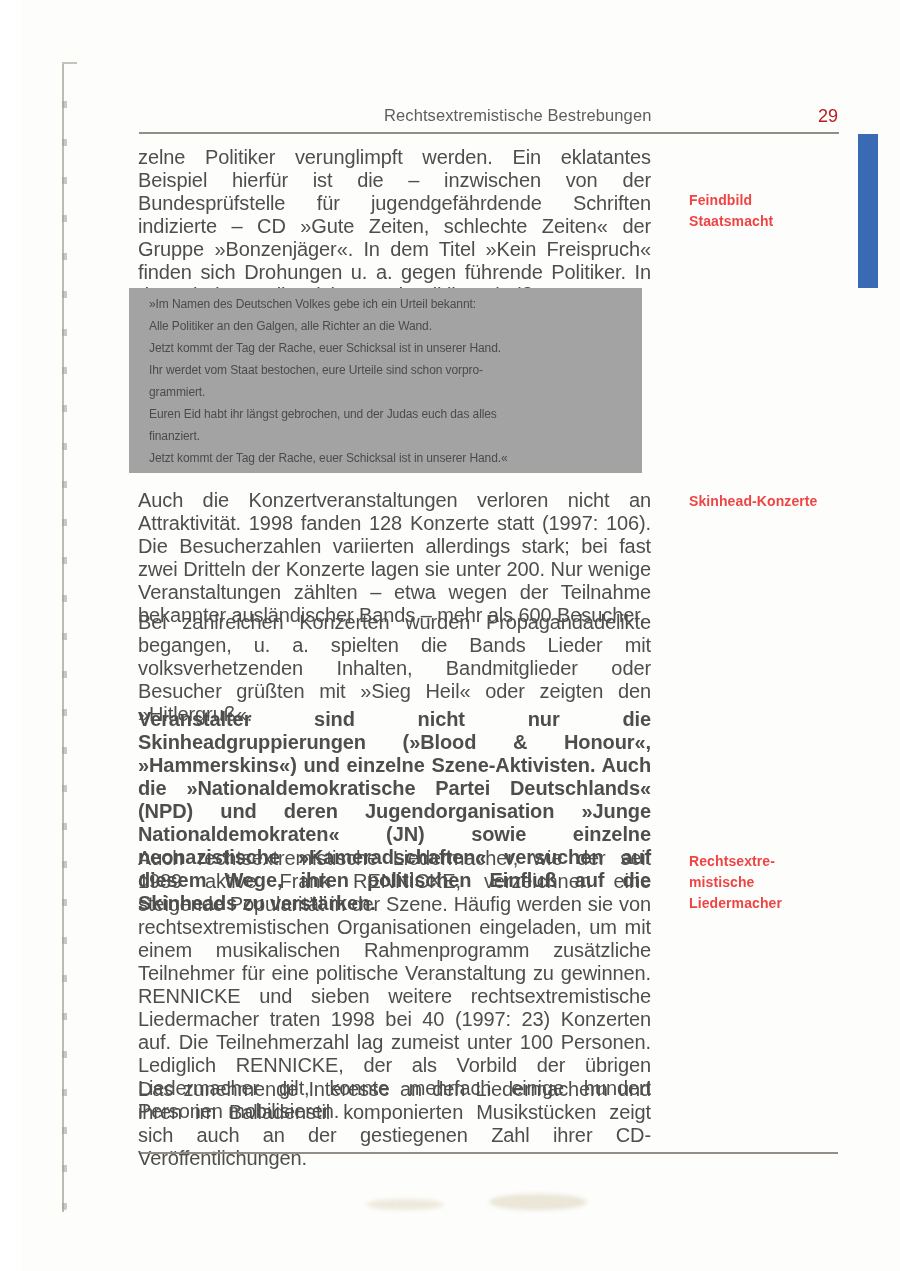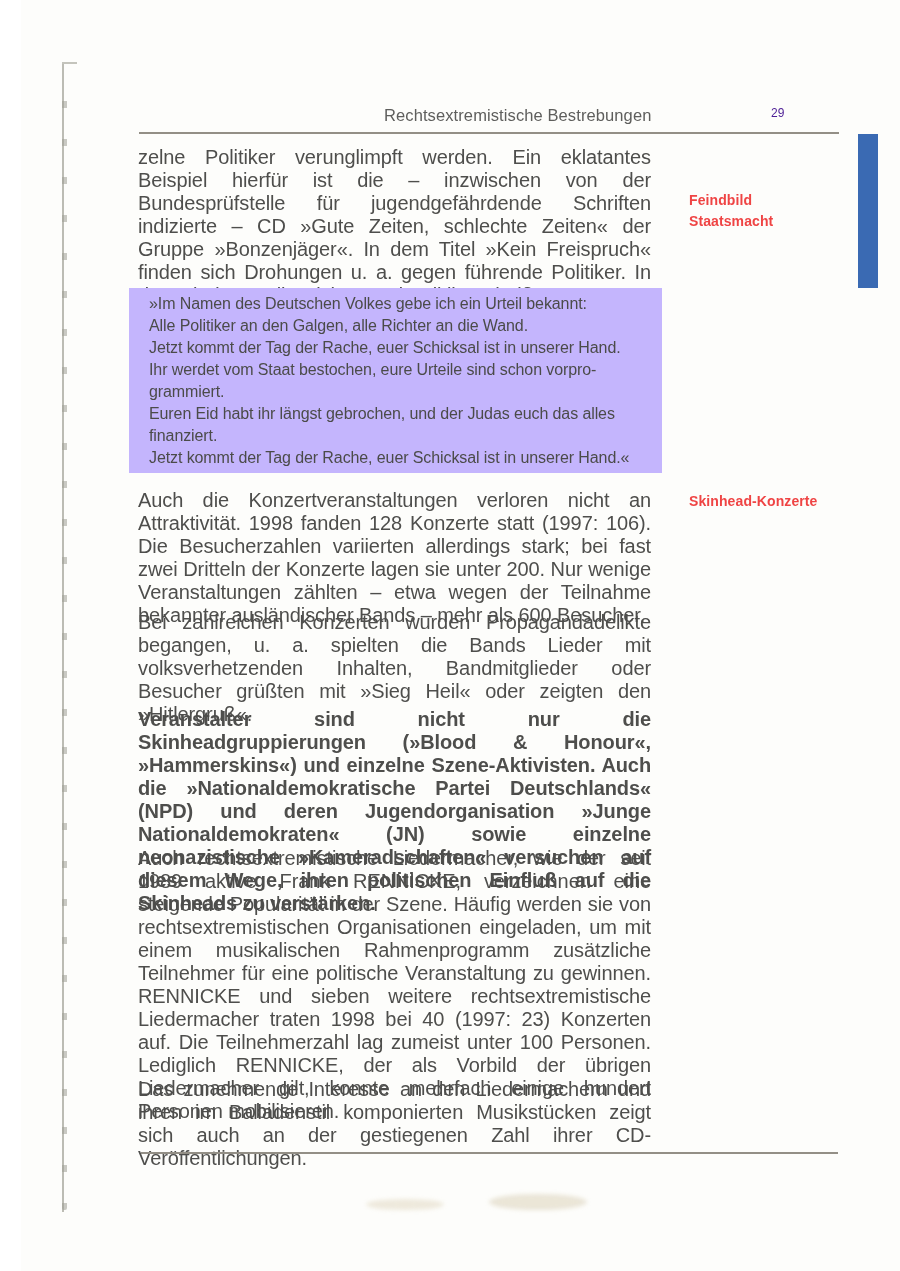--- a/index.html
+++ b/index.html
@@ -17,23 +17,23 @@
     position: absolute;
     top: 106px; left: 363px;
     font-size: 16.5px;
     color: #5e5e5c;
     letter-spacing: 0.1px;
     white-space: nowrap;
   }
   .page-number {
     position: absolute;
     top: 106px; left: 750px; width: 67px;
-    text-align: left;
-    font-size: 12px;
-    color: #4c1d95;
+    text-align: right;
+    font-size: 18px;
+    color: #b91c1c;
   }
   .header-rule {
     position: absolute;
     top: 132px; left: 118px;
     width: 700px; height: 2px;
     background: #938f86;
   }
   .accent-bar {
     position: absolute;
     top: 134px; left: 837px;
@@ -55,23 +55,23 @@
   .par-2 { top: 489px; }
   .par-3 { top: 611px; }
   .par-4 { top: 708px; font-weight: bold; }
   .par-5 { top: 847px; }
   .par-6 { top: 1078px; }
   
   .quote-block {
     position: absolute;
     top: 288px; left: 108px;
     width: 485px;
-    padding: 5px 28px 4px 20px;
-    background: #c4b5fd;
-    font-size: 16px;
+    padding: 5px 8px 4px 20px;
+    background: #a3a3a3;
+    font-size: 12px;
     line-height: 22px;
     letter-spacing: -0.1px;
     color: #4b4b49;
     white-space: pre;
   }
   
   .margin-note {
     position: absolute;
     left: 668px; width: 165px;
     font-size: 14px;
@@ -161,16 +161,19 @@
 
   <p class="body-par par-2">Auch die Konzertveranstaltungen verloren nicht an Attraktivität. 1998 fanden 128 Konzerte statt (1997: 106). Die Besucherzahlen variierten allerdings stark; bei fast zwei Dritteln der Konzerte lagen sie unter 200. Nur wenige Veranstaltungen zählten – etwa wegen der Teilnahme bekannter ausländischer Bands – mehr als 600 Besucher.</p>
   <p class="body-par par-3">Bei zahlreichen Konzerten wurden Propagandadelikte begangen, u. a. spielten die Bands Lieder mit volksverhetzenden Inhalten, Bandmitglieder oder Besucher grüßten mit »Sieg Heil« oder zeigten den »Hitlergruß«.</p>
   <p class="body-par par-4">Veranstalter sind nicht nur die Skinheadgruppierungen (»Blood &amp; Honour«, »Hammerskins«) und einzelne Szene-Aktivisten. Auch die »Nationaldemokratische Partei Deutschlands« (NPD) und deren Jugendorganisation »Junge Nationaldemokraten« (JN) sowie einzelne neonazistische »Kameradschaften« versuchen auf diesem Wege, ihren politischen Einfluß auf die Skinheads zu verstärken.</p>
   <p class="body-par par-5">Auch rechtsextremistische Liedermacher, wie der seit 1989 aktive Frank RENNICKE, verzeichnen eine steigende Popularität in der Szene. Häufig werden sie von rechtsextremistischen Organisationen eingeladen, um mit einem musikalischen Rahmenprogramm zusätzliche Teilnehmer für eine politische Veranstaltung zu gewinnen. RENNICKE und sieben weitere rechtsextremistische Liedermacher traten 1998 bei 40 (1997: 23) Konzerten auf. Die Teilnehmerzahl lag zumeist unter 100 Personen. Lediglich RENNICKE, der als Vorbild der übrigen Liedermacher gilt, konnte mehrfach einige hundert Personen mobilisieren.</p>
   <p class="body-par par-6">Das zunehmende Interesse an den Liedermachern und ihren im Balladenstil komponierten Musikstücken zeigt sich auch an der gestiegenen Zahl ihrer CD-Veröffentlichungen.</p>
 
   <div class="margin-note note-1">Feindbild
 Staatsmacht</div>
   <div class="margin-note note-2">Skinhead-Konzerte</div>
+  <div class="margin-note note-3">Rechtsextre-
+mistische
+Liedermacher</div>
 
   <div class="bottom-rule"></div>
 
 </div>
 
 </body></html>

